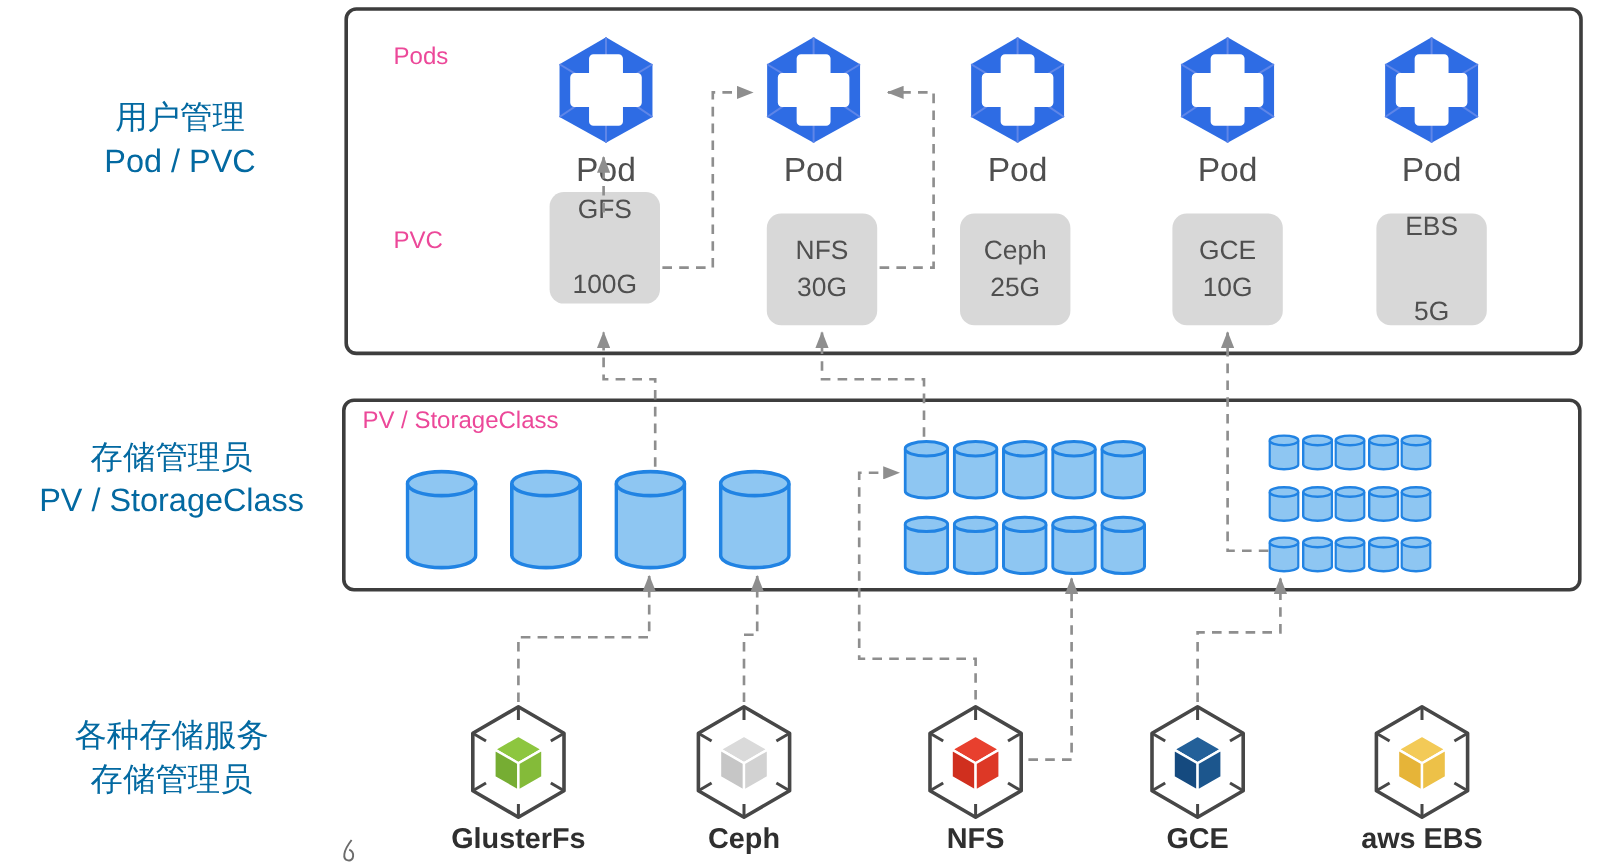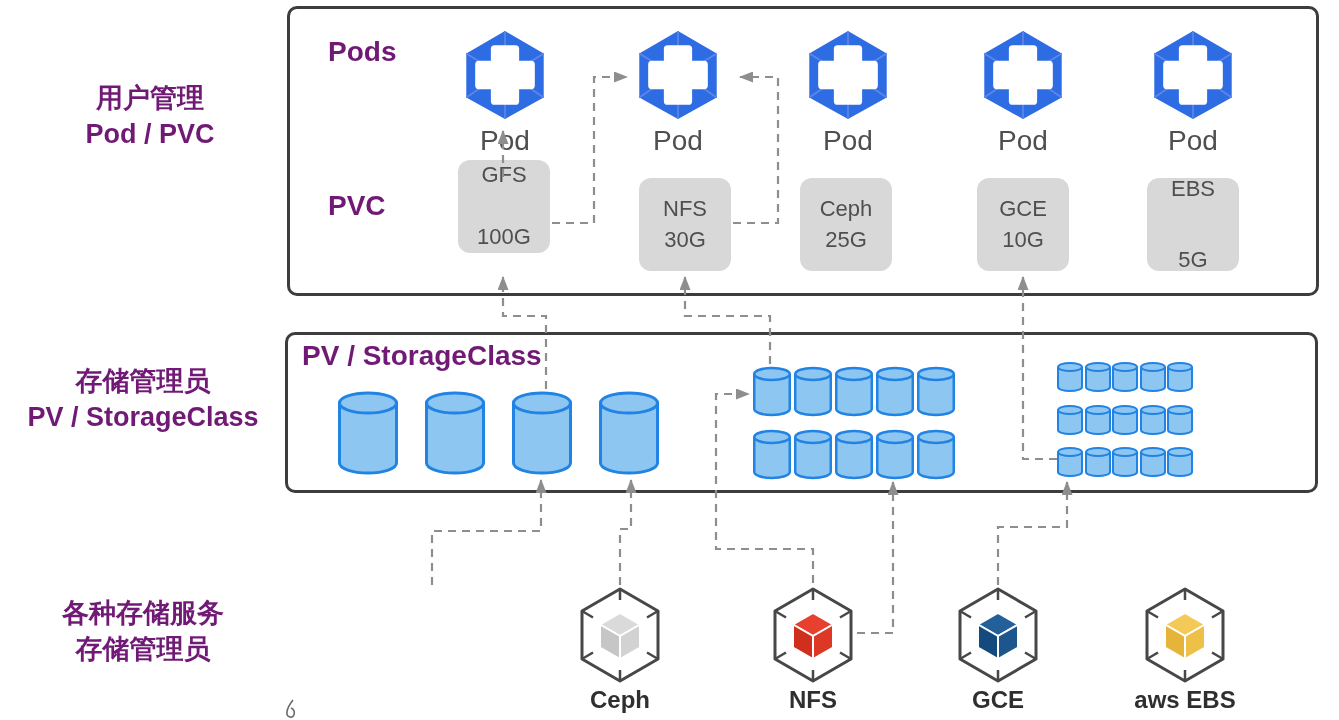--- a/index.html
+++ b/index.html
@@ -1,29 +1,29 @@
 <!DOCTYPE html>
 <html><head>
 <meta charset="utf-8">
 <style>
   html,body{margin:0;padding:0;background:#ffffff;}
   #canvas{
     position:relative;width:1339px;height:720px;background:#ffffff;overflow:hidden;
     font-family:"Liberation Sans","DejaVu Sans",sans-serif;
   }
   .side-label{
-    position:absolute;text-align:center;font-weight:bold;color:#701a75;
+    position:absolute;text-align:center;font-weight:normal;color:#0369a1;
     font-size:27px;line-height:1.34;white-space:nowrap;
   }
   .big-box{
     position:absolute;border:3px solid #3d3d3d;border-radius:10px;background:#ffffff;
     box-sizing:border-box;
   }
   .box-label{
-    position:absolute;font-weight:bold;color:#701a75;font-size:28px;white-space:nowrap;
+    position:absolute;font-weight:normal;color:#ec4899;font-size:20px;white-space:nowrap;
   }
   .layer{position:absolute;left:0;top:0;width:1339px;height:720px;pointer-events:none;}
   .pod{position:absolute;width:96px;text-align:center;}
   .pod .pod-label{font-size:28px;color:#4f4f4f;margin-top:1px;}
   .pvc-box{
     position:absolute;width:92px;height:93px;background:#d8d8d8;border-radius:12px;
     display:flex;flex-direction:column;align-items:center;justify-content:center;
     font-size:22px;color:#4f4f4f;line-height:1.4;text-align:center;
   }
   .cyl{position:absolute;}
@@ -253,20 +253,39 @@
       <div class="cyl" style="left: 1140px; top: 446px;"><svg width="26" height="32" viewBox="0 0 26 32">
           <path d="M 1 6 L 1 26 A 12 4 0 0 0 25 26 L 25 6" fill="#8ec6f2" stroke="#2183e3" stroke-width="2"></path>
           <ellipse cx="13" cy="6" rx="12" ry="4" fill="#8ec6f2" stroke="#2183e3" stroke-width="2"></ellipse>
         </svg></div>
       <div class="cyl" style="left: 1167px; top: 446px;"><svg width="26" height="32" viewBox="0 0 26 32">
           <path d="M 1 6 L 1 26 A 12 4 0 0 0 25 26 L 25 6" fill="#8ec6f2" stroke="#2183e3" stroke-width="2"></path>
           <ellipse cx="13" cy="6" rx="12" ry="4" fill="#8ec6f2" stroke="#2183e3" stroke-width="2"></ellipse>
         </svg></div>
     </div>
   <div class="layer" id="services-layer">
+      <div class="cube" style="left: 367px; top: 587px;">
+        <svg width="84" height="96" viewBox="0 0 84 96" style="display:block;margin:0 auto;">
+          <polygon points="42,2 80,24 80,72 42,94 4,72 4,24" fill="none" stroke="#474747" stroke-width="3" stroke-linejoin="round"></polygon>
+          <g stroke="#474747" stroke-width="2.5">
+            <line x1="42" y1="2" x2="42" y2="13"></line>
+            <line x1="42" y1="94" x2="42" y2="83"></line>
+            <line x1="80" y1="24" x2="69" y2="30.5"></line>
+            <line x1="80" y1="72" x2="69" y2="65.5"></line>
+            <line x1="4" y1="24" x2="15" y2="30.5"></line>
+            <line x1="4" y1="72" x2="15" y2="65.5"></line>
+          </g>
+          <g stroke="#ffffff" stroke-width="2" stroke-linejoin="round">
+            <polygon points="42,26 62,37.5 42,49 22,37.5" fill="#8dc63f"></polygon>
+            <polygon points="22,37.5 42,49 42,72 22,60.5" fill="#76ad33"></polygon>
+            <polygon points="62,37.5 42,49 42,72 62,60.5" fill="#84bb39"></polygon>
+          </g>
+        </svg>
+        <div class="cube-label">GlusterFs</div>
+      </div>
       <div class="cube" style="left: 555px; top: 587px;">
         <svg width="84" height="96" viewBox="0 0 84 96" style="display:block;margin:0 auto;">
           <polygon points="42,2 80,24 80,72 42,94 4,72 4,24" fill="none" stroke="#474747" stroke-width="3" stroke-linejoin="round"></polygon>
           <g stroke="#474747" stroke-width="2.5">
             <line x1="42" y1="2" x2="42" y2="13"></line>
             <line x1="42" y1="94" x2="42" y2="83"></line>
             <line x1="80" y1="24" x2="69" y2="30.5"></line>
             <line x1="80" y1="72" x2="69" y2="65.5"></line>
             <line x1="4" y1="24" x2="15" y2="30.5"></line>
             <line x1="4" y1="72" x2="15" y2="65.5"></line>

